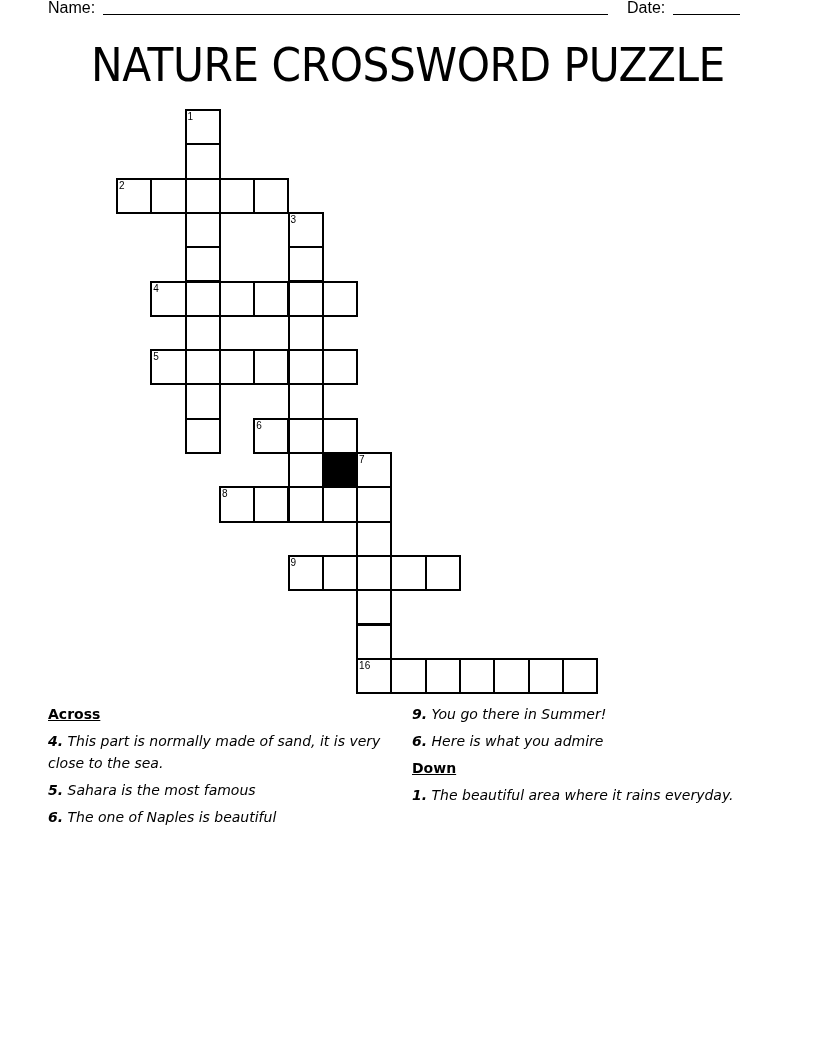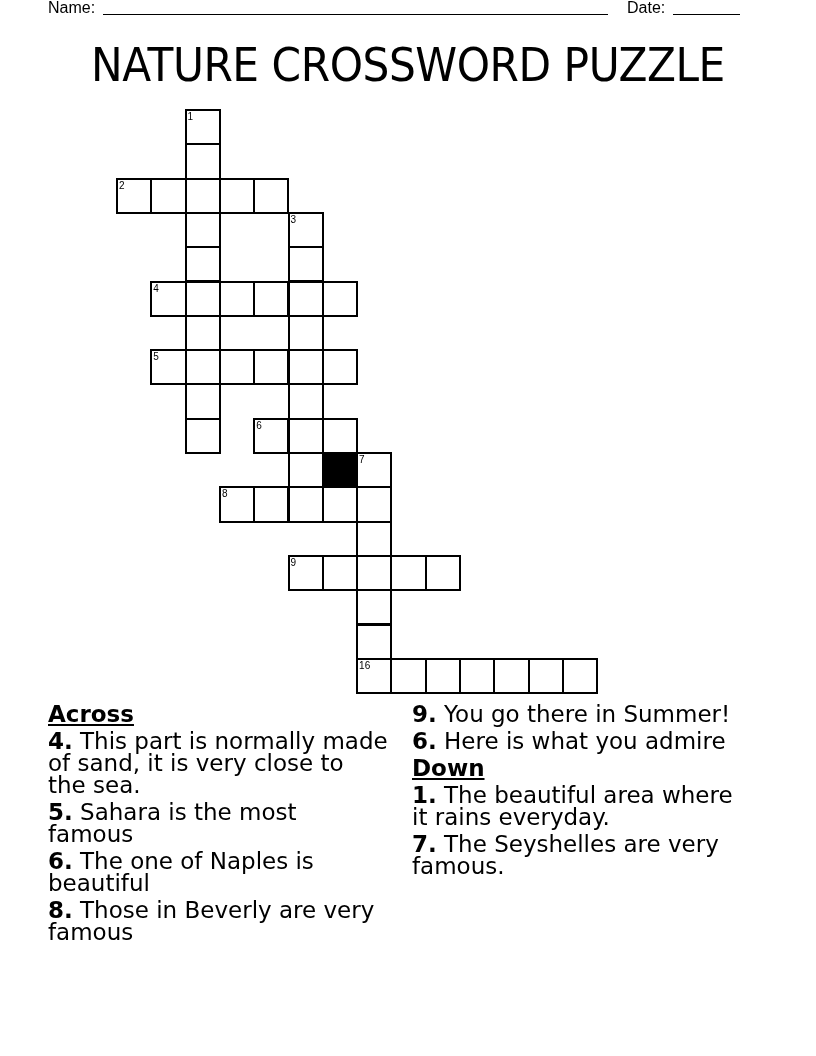--- a/index.html
+++ b/index.html
@@ -67,34 +67,35 @@
     .cell .num {
       position: absolute;
       top: 0px;
       left: 1px;
       font-family: "Liberation Sans", sans-serif;
       font-size: 10px;
       line-height: 11px;
     }
     .clues {
       font-family: "DejaVu Sans", sans-serif;
-      font-size: 23px;
+      font-size: 14px;
       line-height: 22px;
       position: absolute;
       top: 703px;
     }
     .clues.left { left: 48px; width: 340px; }
     .clues.right { left: 412px; width: 340px; }
     .clue-heading {
       font-weight: bold;
       text-decoration: underline;
       margin: 0 0 5px 0;
     }
     .clue {
       margin: 0 0 5px 0;
+      font-style: italic;
     }
     .clue .clue-num { font-weight: bold; }
   </style>
 </head>
 <body>
 
 <div class="header">
   <span class="name-label">Name:</span>
   <span class="name-line"></span>
   <span class="date-label">Date:</span>
@@ -178,22 +179,20 @@
     <div class="cell" style="left: 493.3px; top: 657.8px;"></div>
     <div class="cell" style="left: 527.6px; top: 657.8px;"></div>
     <div class="cell" style="left: 561.9px; top: 657.8px;"></div>
   </div>
 
 <div class="clues left">
   <div class="clue-heading">Across</div>
   <div class="clue"><span class="clue-num">4.</span><span> This part is normally made of sand, it is very close to the sea.</span></div>
   <div class="clue"><span class="clue-num">5.</span><span> Sahara is the most famous</span></div>
   <div class="clue"><span class="clue-num">6.</span><span> The one of Naples is beautiful</span></div>
-  <div class="clue"><span class="clue-num">8.</span><span> Those in Beverly are very famous</span></div>
 </div>
 
 <div class="clues right">
   <div class="clue"><span class="clue-num">9.</span><span> You go there in Summer!</span></div>
   <div class="clue"><span class="clue-num">6.</span><span> Here is what you admire</span></div>
   <div class="clue-heading">Down</div>
   <div class="clue"><span class="clue-num">1.</span><span> The beautiful area where it rains everyday.</span></div>
-  <div class="clue"><span class="clue-num">7.</span><span> The Seyshelles are very famous.</span></div>
 </div>
 
 </body></html>

